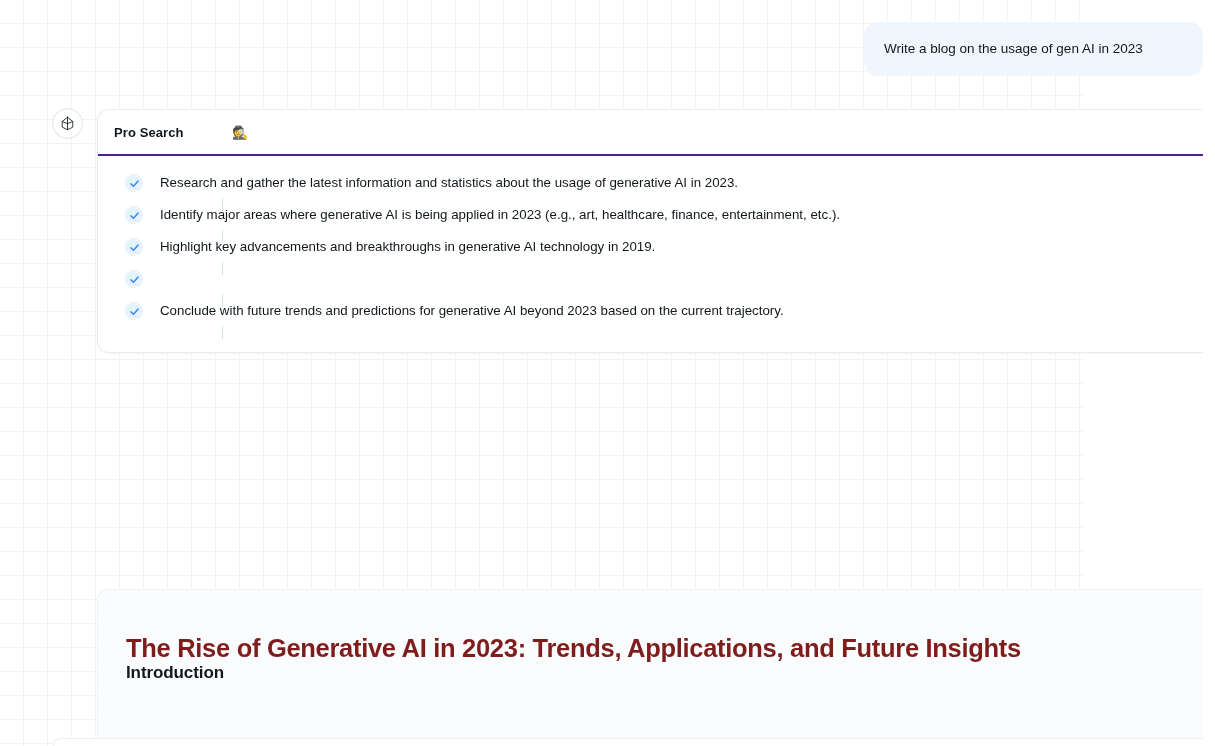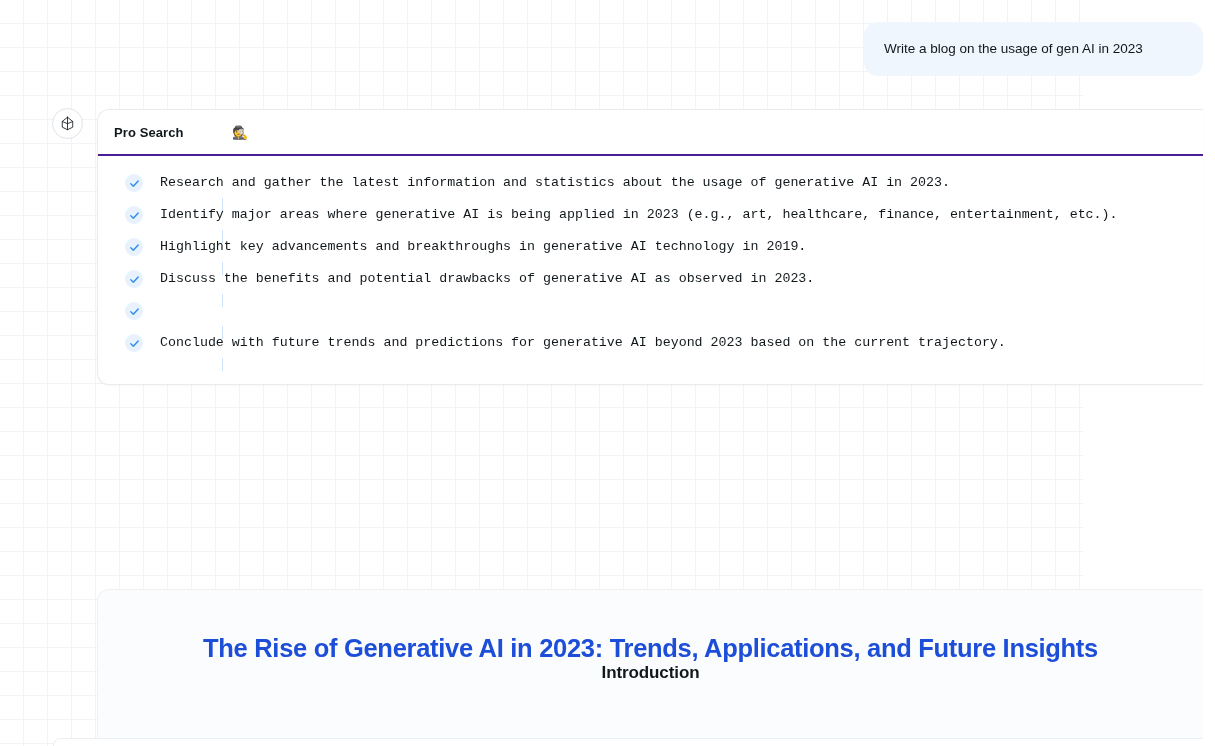--- a/index.html
+++ b/index.html
@@ -18,21 +18,20 @@
   #page {
     position: relative;
     width: 1083px;
     height: 746px;
     background-color: #ffffff;
     background-image:
       linear-gradient(to right, #f1f3f6 1px, transparent 1px),
       linear-gradient(to bottom, #f1f3f6 1px, transparent 1px);
     background-size: 24px 24px;
     background-position: -1px -1px;
-    text-align: center;
   }
 
   
   #prompt-bubble {
     position: absolute;
     top: 22px;
     left: 864px;
     width: 339px;
     height: 54px;
     background: #eff6fd;
@@ -90,21 +89,20 @@
     color: #11181c;
     letter-spacing: 0.1px;
   }
   #pro-search-header .emoji {
     font-size: 13px;
     margin-left: 5px;
   }
 
   #steps {
     padding: 18px 0 26px 0;
-    font-family: Liberation Mono, monospace;
   }
   .step {
     position: relative;
     display: flex;
     align-items: flex-start;
     padding: 0 16px 0 16px;
     min-height: 24px;
   }
   .step + .step { margin-top: 8px; }
   .check {
@@ -146,21 +144,21 @@
     background: #fbfcfd;
     border: 1px solid #eff1f3;
     border-right: none;
     border-bottom: none;
     border-radius: 12px 0 0 0;
     padding: 44px 28px 0 28px;
   }
   #answer-title {
     font-size: 25.5px;
     font-weight: 700;
-    color: #1d4ed8;
+    color: #7f1d1d;
     letter-spacing: -0.3px;
     line-height: 1.15;
     white-space: nowrap;
   }
   #answer-subtitle {
     font-size: 17px;
     font-weight: 700;
     color: #11181c;
     letter-spacing: -0.1px;
   }
@@ -228,29 +226,20 @@
       <div class="step">
         <span class="check">
           <svg width="11" height="11" viewBox="0 0 24 24" fill="none" stroke="#2d8cf0" stroke-width="3" stroke-linecap="round" stroke-linejoin="round">
               <path d="M4 12.5l5.5 5.5L20 6.5"></path>
             </svg>
         </span>
         <span class="step-text">Highlight key advancements and breakthroughs in generative AI technology in 2019.</span>
         <span class="connector" style="top:24px"></span>
       </div>
 
-      <div class="step">
-        <span class="check">
-          <svg width="11" height="11" viewBox="0 0 24 24" fill="none" stroke="#2d8cf0" stroke-width="3" stroke-linecap="round" stroke-linejoin="round">
-              <path d="M4 12.5l5.5 5.5L20 6.5"></path>
-            </svg>
-        </span>
-        <span class="step-text">Discuss the benefits and potential drawbacks of generative AI as observed in 2023.</span>
-        <span class="connector" style="top:24px"></span>
-      </div>
 
       <div class="step">
         <span class="check">
           <svg width="11" height="11" viewBox="0 0 24 24" fill="none" stroke="#2d8cf0" stroke-width="3" stroke-linecap="round" stroke-linejoin="round">
               <path d="M4 12.5l5.5 5.5L20 6.5"></path>
             </svg>
         </span>
         <span class="connector" style="top:24px"></span>
       </div>
 

